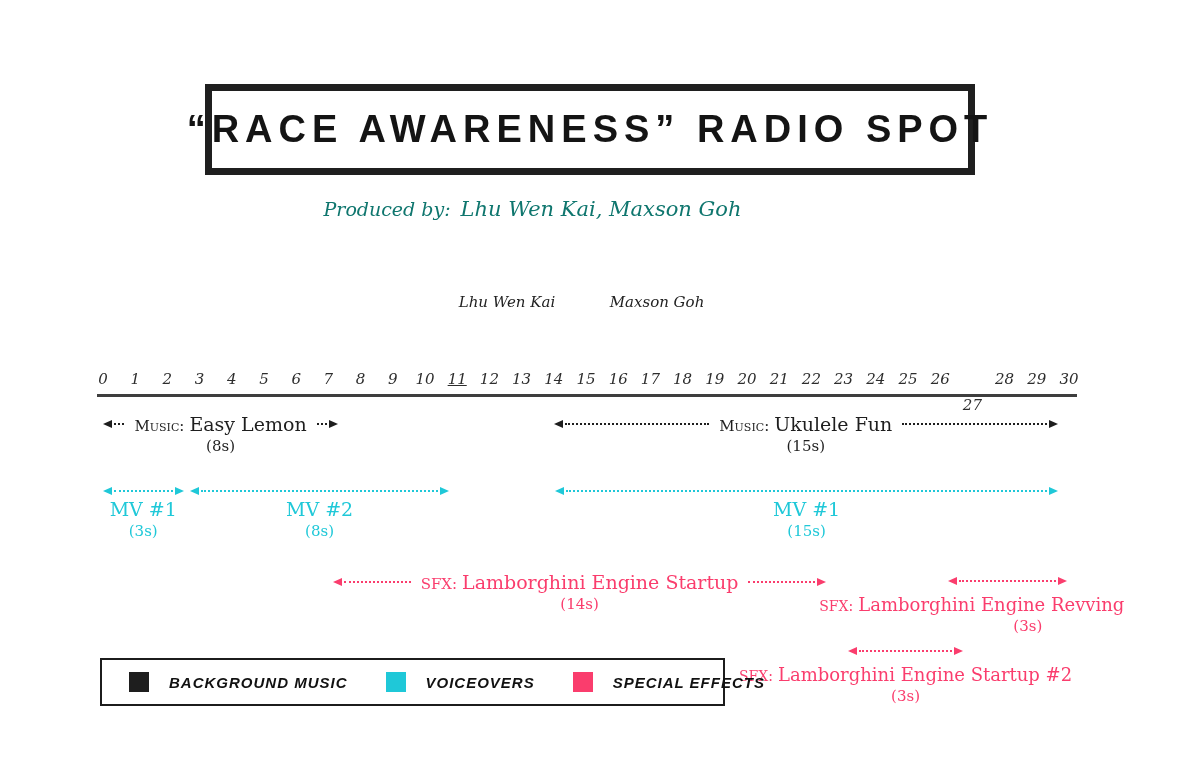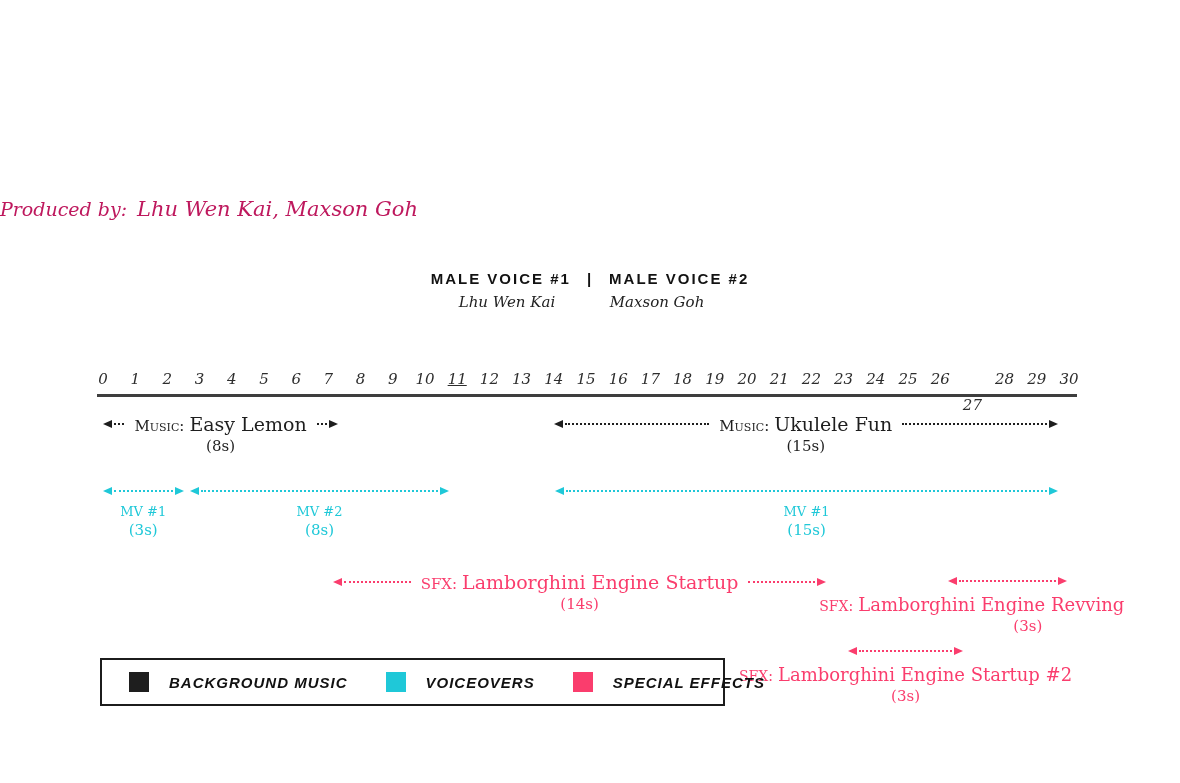--- a/index.html
+++ b/index.html
@@ -14,22 +14,22 @@
   .title-box {
     position: absolute; left: 205px; top: 84px; width: 770px; height: 91px;
     border: 7px solid #1f1f1f; box-sizing: border-box; background: #fff;
     display: flex; align-items: center; justify-content: center;
   }
   .title-text {
     font-family: "Liberation Sans", sans-serif; font-weight: 700;
     font-size: 38px; letter-spacing: 6px; color: #141414; white-space: nowrap;
   }
   .produced {
-    position: absolute; top: 197px; left: 0; width: 1065px; 
-    font-style: italic; color: #be185d; white-space: nowrap;
+    position: absolute; top: 197px; left: 0; width: 1065px; text-align: center;
+    font-style: italic; color: #0f766e; white-space: nowrap;
   }
   .produced .p-label { font-size: 19px; margin-right: 10px; }
   .produced .p-names { font-size: 21px; }
 
   .voices {
     position: absolute; top: 270px; left: 0; width: 1180px;
     display: flex; justify-content: center; gap: 16px;
     font-family: "Liberation Sans", sans-serif; font-weight: 700;
     font-size: 15px; letter-spacing: 2px; color: #121212;
   }
@@ -65,21 +65,21 @@
   .track.inline { display: flex; align-items: center; height: 22px; }
   .track.inline .t-label { flex: none; white-space: nowrap; padding: 0 8px; }
   .prefix { font-variant: small-caps; font-size: 15px; margin-right: 5px; }
   .inline .name { font-size: 19px; }
   .t-dur-a {
     position: absolute; text-align: center; font-size: 15px; white-space: nowrap;
   }
 
   .track.below { display: flex; flex-direction: column; align-items: center; }
   .arrow-row { display: flex; align-items: center; width: 100%; height: 10px; flex: none; }
-  .below .t-label { flex: none; white-space: nowrap; margin-top: 8px; font-size: 13px; }
+  .below .t-label { flex: none; white-space: nowrap; margin-top: 2px; font-size: 19px; }
   .below .t-dur { flex: none; white-space: nowrap; margin-top: 2px; font-size: 15px; }
   .below.sfx-style .t-label { font-size: 18px; margin-top: 8px; }
   .below.sfx-style .name { font-size: 18px; }
   .prefix-sm { font-variant: small-caps; font-size: 14px; margin-right: 5px; }
   .track-sfx-revving .t-label { transform: translateX(-36px); }
   .track-sfx-revving .t-dur { transform: translateX(20px); }
 
   
   .legend {
     position: absolute; left: 100px; top: 658px; width: 625px; height: 48px;
@@ -92,30 +92,28 @@
     font-family: "Liberation Sans", sans-serif; font-style: italic;
     font-weight: 700; font-size: 15px; letter-spacing: 1px; color: #111;
     white-space: nowrap;
   }
 </style>
 </head>
 <body>
 
 <div class="stage" style="--c-music: #1e1e1e; --c-vo: #1fc8d8; --c-sfx: #fa3d6d; --c-rule: #3e3e3e;">
 
+  <div class="title-box">
+    <div class="title-text">“RACE AWARENESS” RADIO SPOT</div>
+  </div>
 
   <div class="produced">
     <span class="p-label">Produced by:</span><span class="p-names">Lhu Wen Kai, Maxson Goh</span>
   </div>
 
-  <div class="voices">
-    <span>MALE VOICE #1</span>
-    <span>|</span>
-    <span>MALE VOICE #2</span>
-  </div>
   <div class="voice-name v1">Lhu Wen Kai</div>
   <div class="voice-name v2">Maxson Goh</div>
 
   <div id="ruler-ticks">
       <span class="tick" style="left: 103px;">0</span>
       <span class="tick" style="left: 135.2px;">1</span>
       <span class="tick" style="left: 167.4px;">2</span>
       <span class="tick" style="left: 199.6px;">3</span>
       <span class="tick" style="left: 231.8px;">4</span>
       <span class="tick" style="left: 264px;">5</span>

